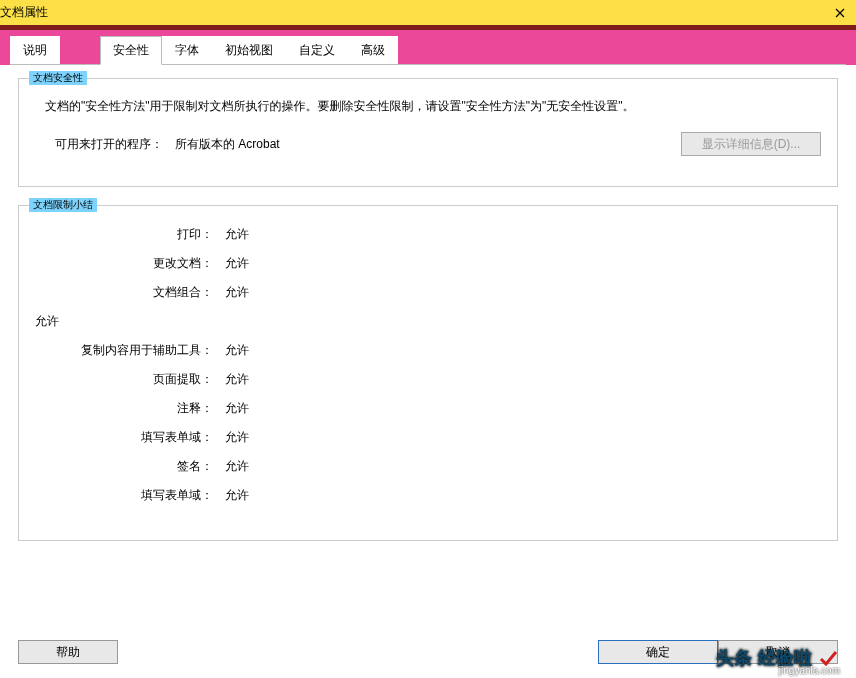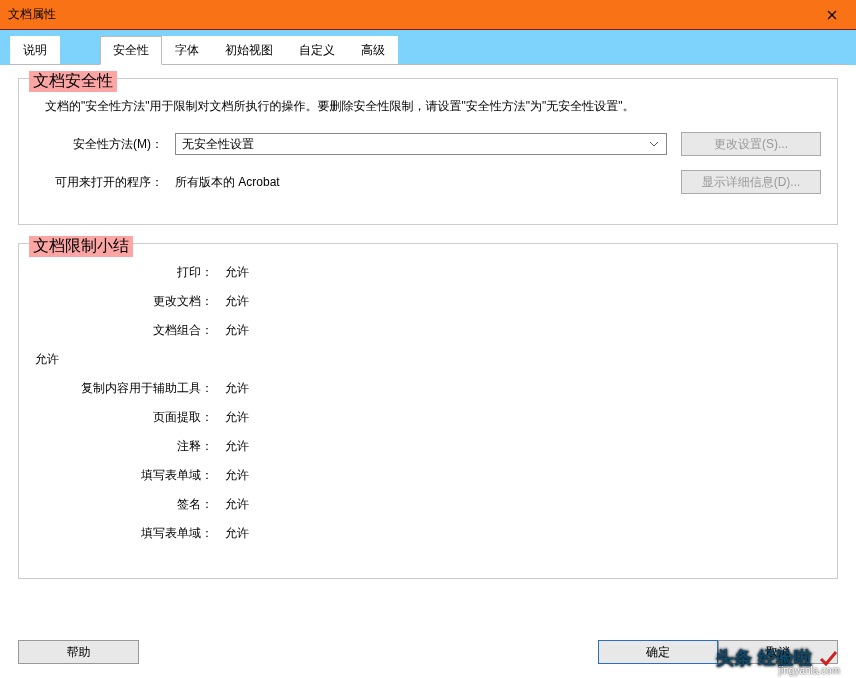--- a/index.html
+++ b/index.html
@@ -13,44 +13,44 @@
       background: #fff;
       width: 856px;
       height: 678px;
       overflow: hidden;
       position: relative;
     }
     .titlebar {
       height: 30px;
       display: flex;
       align-items: center;
-      padding: 0 8px;
-      background: #f97316;
-      border-bottom: 1px solid #7f1d1d;
+      padding: 0 0;
+      background: #fde047;
+      border-bottom: 5px solid #7f1d1d;
     }
     .titlebar-title {
       flex: 1;
       font-size: 12px;
     }
     .close-btn {
       width: 32px;
       height: 24px;
       display: flex;
       align-items: center;
       justify-content: center;
       cursor: pointer;
     }
     .close-btn svg {
       width: 10px;
       height: 10px;
     }
     .tabs {
       display: flex;
       padding: 6px 10px 0 10px;
-      background: #7dd3fc;
+      background: #ec4899;
     }
     .tab {
       padding: 5px 12px;
       font-size: 12px;
       cursor: pointer;
       border: 1px solid transparent;
       border-bottom: none;
       background: #fff;
     }
     .tab.active {
@@ -73,23 +73,23 @@
     .fieldset {
       border: 1px solid #ccc;
       padding: 12px 16px 16px 16px;
       position: relative;
       margin-bottom: 18px;
     }
     .fieldset-legend {
       position: absolute;
       top: -8px;
       left: 10px;
-      background: #fca5a5;
+      background: #7dd3fc;
       padding: 0 4px;
-      font-size: 16px;
+      font-size: 10px;
     }
     .desc {
       margin: 6px 0 16px 10px;
       line-height: 1.6;
     }
     .row {
       display: flex;
       align-items: center;
       margin-bottom: 14px;
     }
@@ -149,21 +149,21 @@
     .footer {
       position: absolute;
       bottom: 14px;
       left: 0;
       right: 0;
       padding: 0 18px;
       display: flex;
       justify-content: space-between;
     }
     .footer-btn {
-      width: 121px;
+      width: 100px;
       height: 24px;
       border: 1px solid #999;
       background: #e8e8e8;
       display: flex;
       align-items: center;
       justify-content: center;
       cursor: pointer;
     }
     .footer-right {
       display: flex;
@@ -215,32 +215,20 @@
   <div class="tab">高级</div>
 </div>
 <div class="tab-underline"></div>
 
 <div class="content">
 
   <div class="fieldset">
     <div class="fieldset-legend">文档安全性</div>
     <div class="desc">文档的"安全性方法"用于限制对文档所执行的操作。要删除安全性限制，请设置"安全性方法"为"无安全性设置"。</div>
 
-    <div class="row">
-      <div class="row-label">安全性方法(M)：</div>
-      <div class="dropdown">
-        <span>无安全性设置</span>
-        <span class="dropdown-arrow">
-          <svg width="8" height="5" viewBox="0 0 8 5">
-              <path d="M0 0 L4 4 L8 0" stroke="#555" stroke-width="1" fill="none"></path>
-            </svg>
-        </span>
-      </div>
-      <div class="btn disabled">更改设置(S)...</div>
-    </div>
 
     <div class="row">
       <div class="row-label">可用来打开的程序：</div>
       <div class="row-value-static">所有版本的 Acrobat</div>
       <div class="btn disabled">显示详细信息(D)...</div>
     </div>
   </div>
 
   <div class="fieldset" style="min-height:330px;">
     <div class="fieldset-legend">文档限制小结</div>

